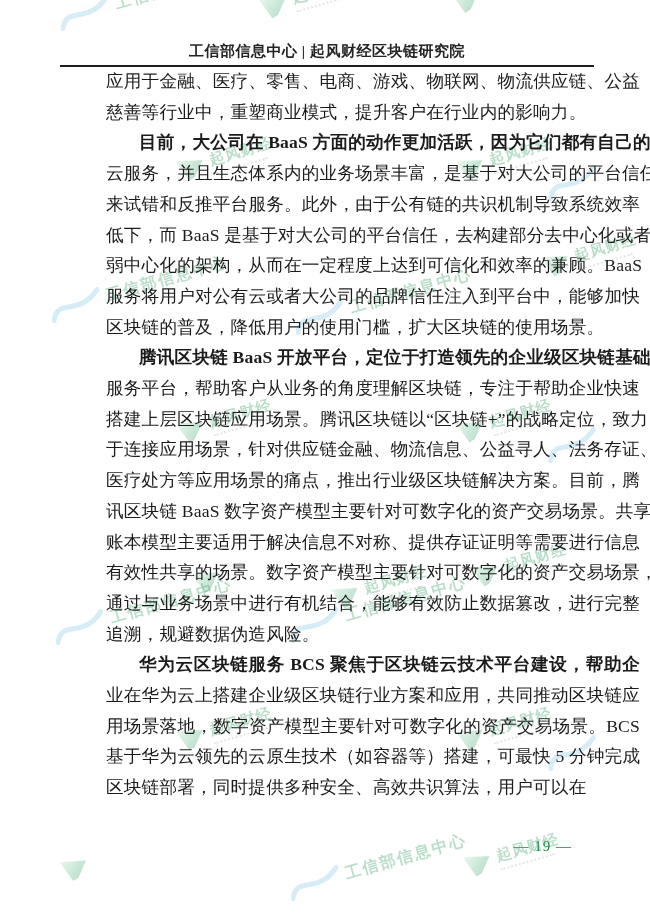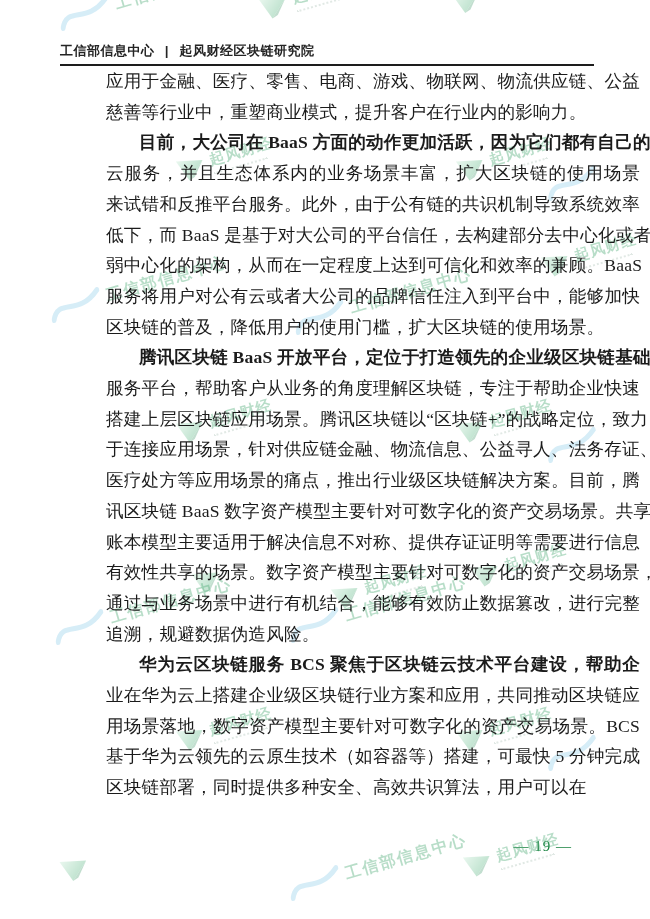--- a/index.html
+++ b/index.html
@@ -9,26 +9,27 @@
     background:#ffffff;
     overflow:hidden;
     font-family:"Liberation Serif","DejaVu Serif",serif;
     color:#1b1b1b;
   }
   
   .header{
     position:absolute;left:60px;top:0;width:534px;
   }
   .header-text{
+    text-align:center;
     margin-top:42px;
-    font-size:13px;
+    font-size:15px;
     font-weight:bold;
     letter-spacing:0.5px;
     color:#242424;
-    font-family:Liberation Mono, monospace;
+    font-family:Liberation Serif, serif;
   }
   .header-rule{
     margin-top:4px;
     border-top:2px solid #1d1d1d;
     height:0;
   }
   
   .body-text{
     position:absolute;
     left:62px;top:66px;width:534px;
@@ -369,21 +370,21 @@
     <div class="header-rule"></div>
   </div>
 
   <div class="body-text" id="body-text">
       <div class="para">
         <div class="line">应用于金融、医疗、零售、电商、游戏、物联网、物流供应链、公益</div>
         <div class="line para-end">慈善等行业中，重塑商业模式，提升客户在行业内的影响力。</div>
       </div>
       <div class="para indent">
         <div class="line">目前，大公司在 BaaS 方面的动作更加活跃，因为它们都有自己的</div>
-        <div class="line">云服务，并且生态体系内的业务场景丰富，扩大区块链的使用场景</div>
+        <div class="line">云服务，并且生态体系内的业务场景丰富，是基于对大公司的平台信任</div>
         <div class="line">来试错和反推平台服务。此外，由于公有链的共识机制导致系统效率</div>
         <div class="line">低下，而 BaaS 是基于对大公司的平台信任，去构建部分去中心化或者</div>
         <div class="line">弱中心化的架构，从而在一定程度上达到可信化和效率的兼顾。BaaS</div>
         <div class="line">服务将用户对公有云或者大公司的品牌信任注入到平台中，能够加快</div>
         <div class="line para-end">区块链的普及，降低用户的使用门槛，扩大区块链的使用场景。</div>
       </div>
       <div class="para indent">
         <div class="line">腾讯区块链 BaaS 开放平台，定位于打造领先的企业级区块链基础</div>
         <div class="line">服务平台，帮助客户从业务的角度理解区块链，专注于帮助企业快速</div>
         <div class="line">搭建上层区块链应用场景。腾讯区块链以“区块链+”的战略定位，致力</div>

